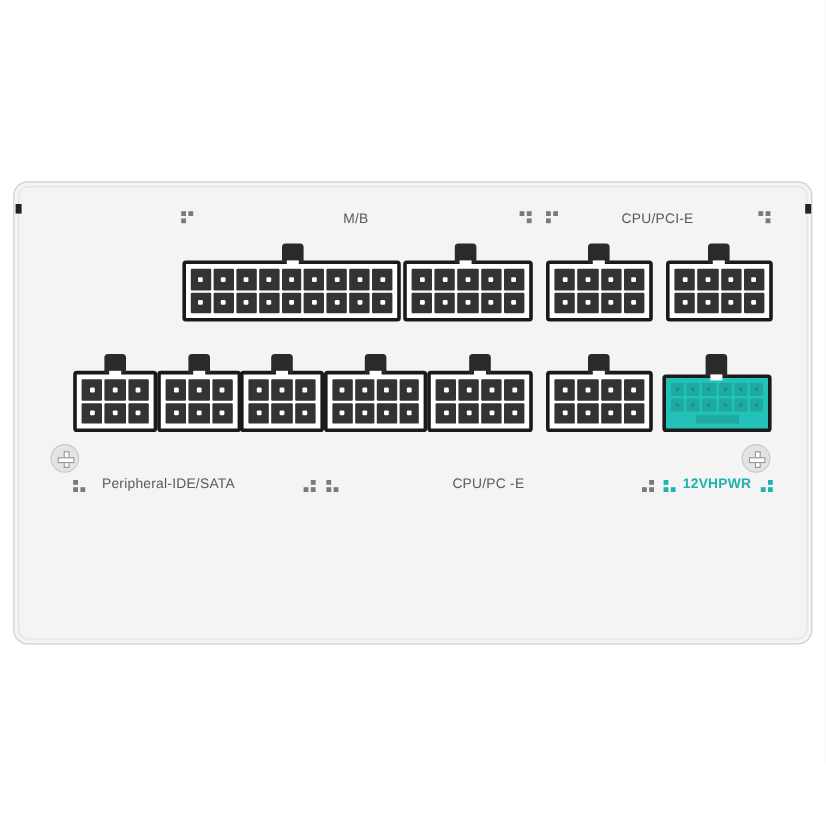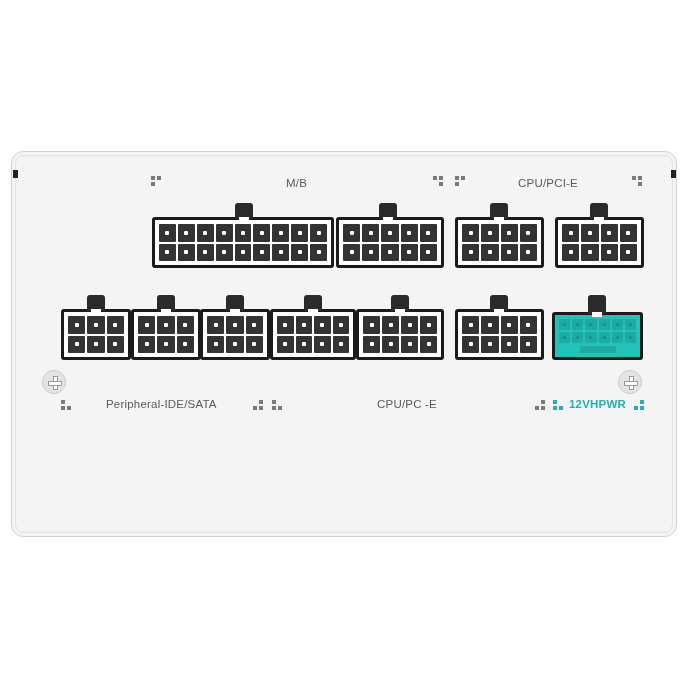--- a/index.html
+++ b/index.html
@@ -215,21 +215,21 @@
 </div>
 
 <div class="screw" style="left:42px;top:370px;"></div>
 <div class="screw" style="left:618px;top:370px;"></div>
 
 <div class="dots" style="left:61px;top:400px;">
     <i style="left:0;top:0"></i>
     <i style="left:0;top:6px"></i>
     <i style="left:6px;top:6px"></i>
   </div>
-<div class="label" style="left:106px;top:398px;">Peripheral-IDE/SATA</div>
+<div class="label" style="left:85px;top:398px;">Peripheral-IDE/SATA</div>
 <div class="dots" style="left:253px;top:400px;">
     <i style="left:6px;top:0"></i>
     <i style="left:0;top:6px"></i>
     <i style="left:6px;top:6px"></i>
   </div>
 <div class="dots" style="left:272px;top:400px;">
     <i style="left:0;top:0"></i>
     <i style="left:0;top:6px"></i>
     <i style="left:6px;top:6px"></i>
   </div>

